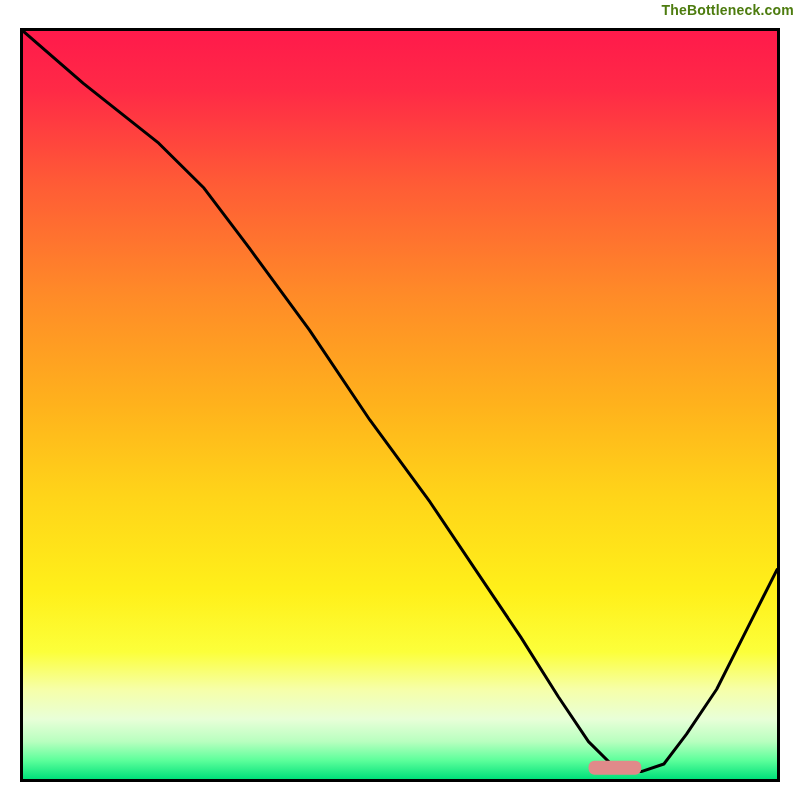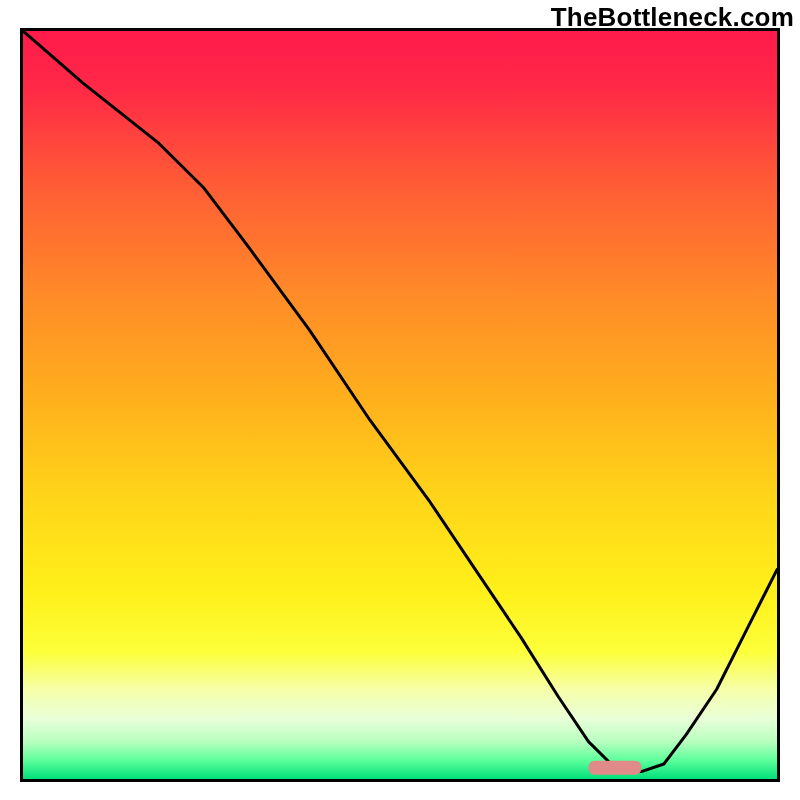--- a/index.html
+++ b/index.html
@@ -14,23 +14,23 @@
   .wrap {
     position: relative;
     width: 800px;
     height: 800px;
     box-sizing: border-box;
   }
   .attribution {
     position: absolute;
     top: 2px;
     right: 6px;
-    font-size: 26px;
+    font-size: 14px;
     font-weight: 600;
-    color: #000000;
+    color: #4d7c0f;
     letter-spacing: 0.2px;
   }
   .plotbox {
     position: absolute;
     top: 28px;
     left: 20px;
     width: 760px;   
     height: 754px;  
     box-sizing: border-box;
     border: 3px solid #000;

